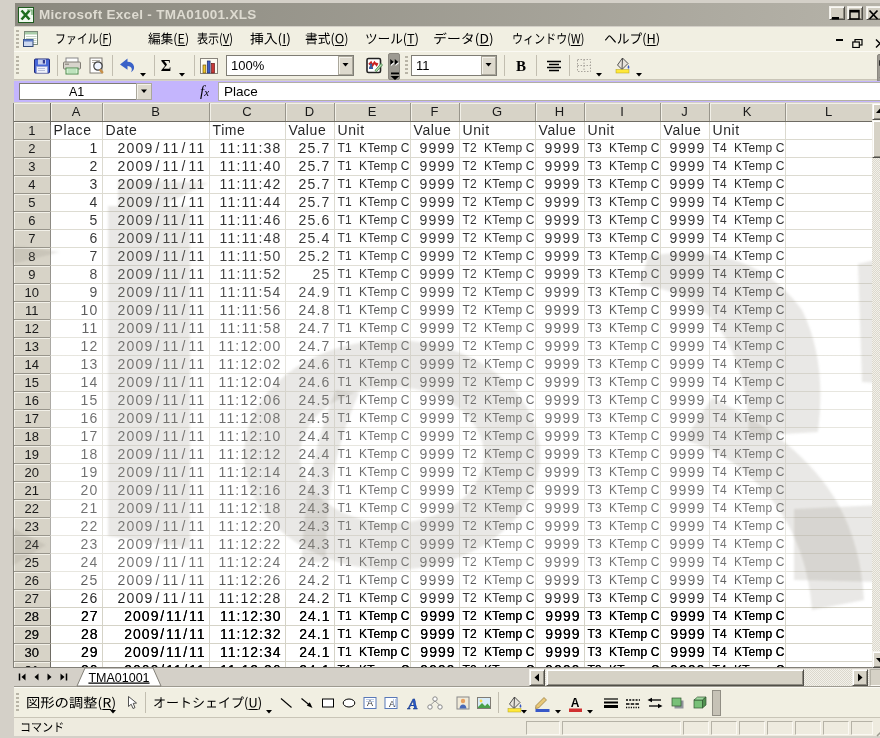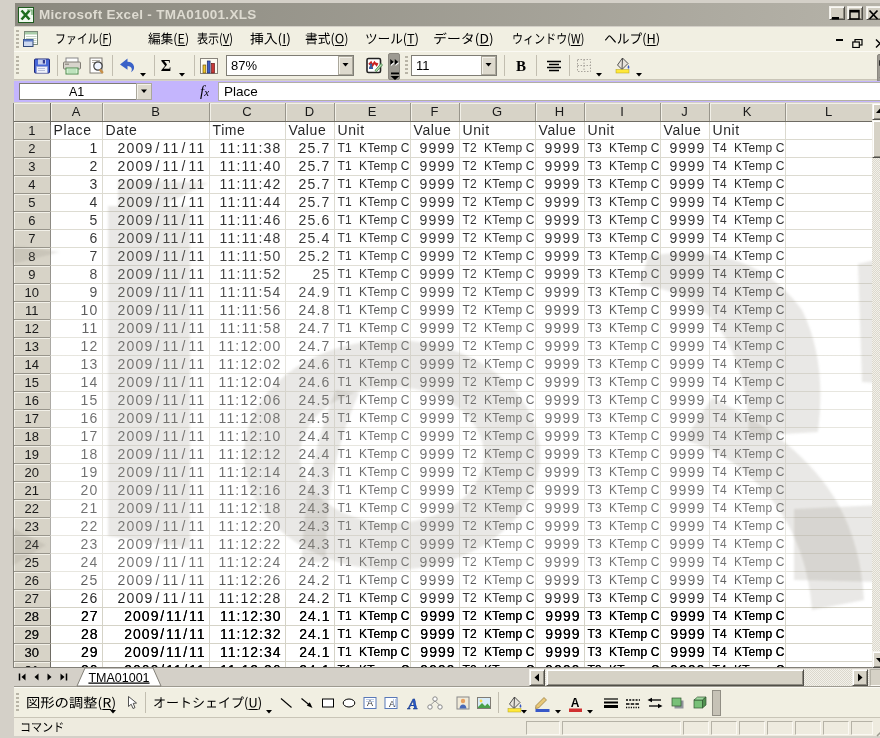--- a/index.html
+++ b/index.html
@@ -167,21 +167,21 @@
    <div class="darr" style="left:165px"><svg width="7" height="5" viewBox="0 0 7 5">
           <path d="M0 0 L6 0 L3 3.5 Z" fill="#000"></path>
         </svg></div>
    <div class="sep" style="left:180px"></div>
    <div class="ti" style="left:185px"><svg width="20" height="20" viewBox="0 0 20 20">
           <rect x="1.5" y="2.5" width="17" height="15" fill="#fdfcf2" stroke="#88847c"></rect>
           <rect x="4" y="9" width="2.8" height="8" fill="#f0c828" stroke="#705010" stroke-width="0.7"></rect>
           <rect x="8.3" y="5" width="2.8" height="12" fill="#4060c8" stroke="#182868" stroke-width="0.7"></rect>
           <rect x="12.6" y="7.5" width="2.8" height="9.5" fill="#c83838" stroke="#681414" stroke-width="0.7"></rect>
         </svg></div>
-   <div class="combo" style="left:212px;width:128px">87%</div>
+   <div class="combo" style="left:212px;width:128px">100%</div>
    <div class="cbtn" style="left:324px"><svg width="13" height="15" viewBox="0 0 13 15">
           <path d="M3.5 6 L9.5 6 L6.5 9.5 Z" fill="#000"></path>
         </svg></div>
    <div class="ti" style="left:350px"><svg width="20" height="20" viewBox="0 0 20 20">
           <rect x="3" y="2.5" width="13.5" height="14" rx="1.5" fill="#fff" stroke="#222" stroke-width="1.6"></rect>
           <path d="M5 8.5 L7 6.5 L8.5 9.5 L10.5 6.5 L12.5 9 L13.5 7" stroke="#cc2222" stroke-width="2" fill="none"></path>
           <path d="M6.5 9.5 Q4.5 10.5 5 13 L9 13 Q9.5 10.5 7.5 9.8 Z" fill="#3a5c9c"></path>
           <circle cx="7" cy="8.8" r="1.3" fill="#3a5c9c"></circle>
           <path d="M11 14.5 L17 7.5 L18.5 9 L12.5 15.5 Z" fill="#b8e0b8" stroke="#3a7c3a" stroke-width="0.8"></path>
         </svg></div>

